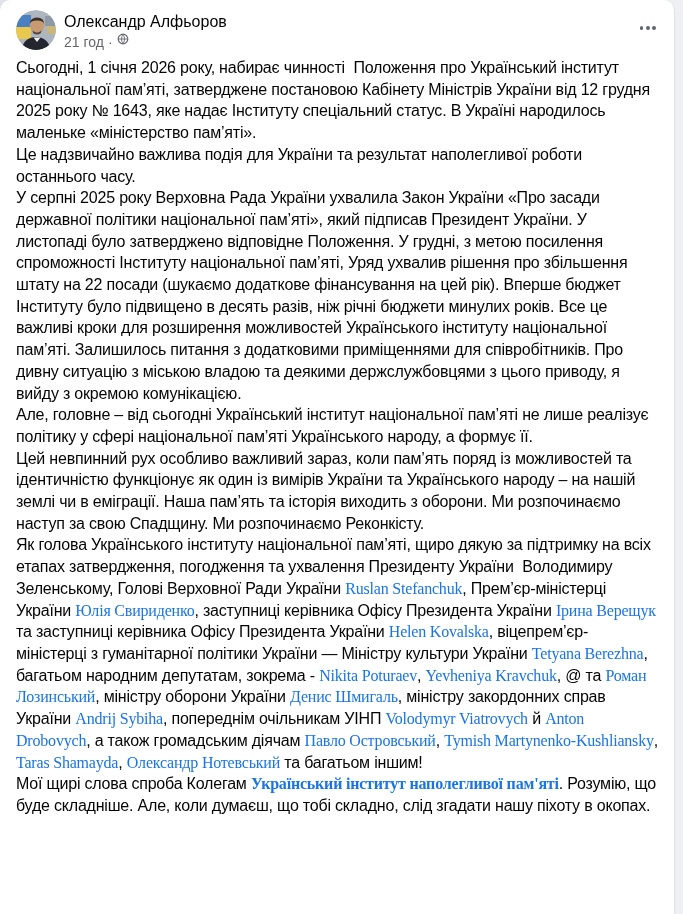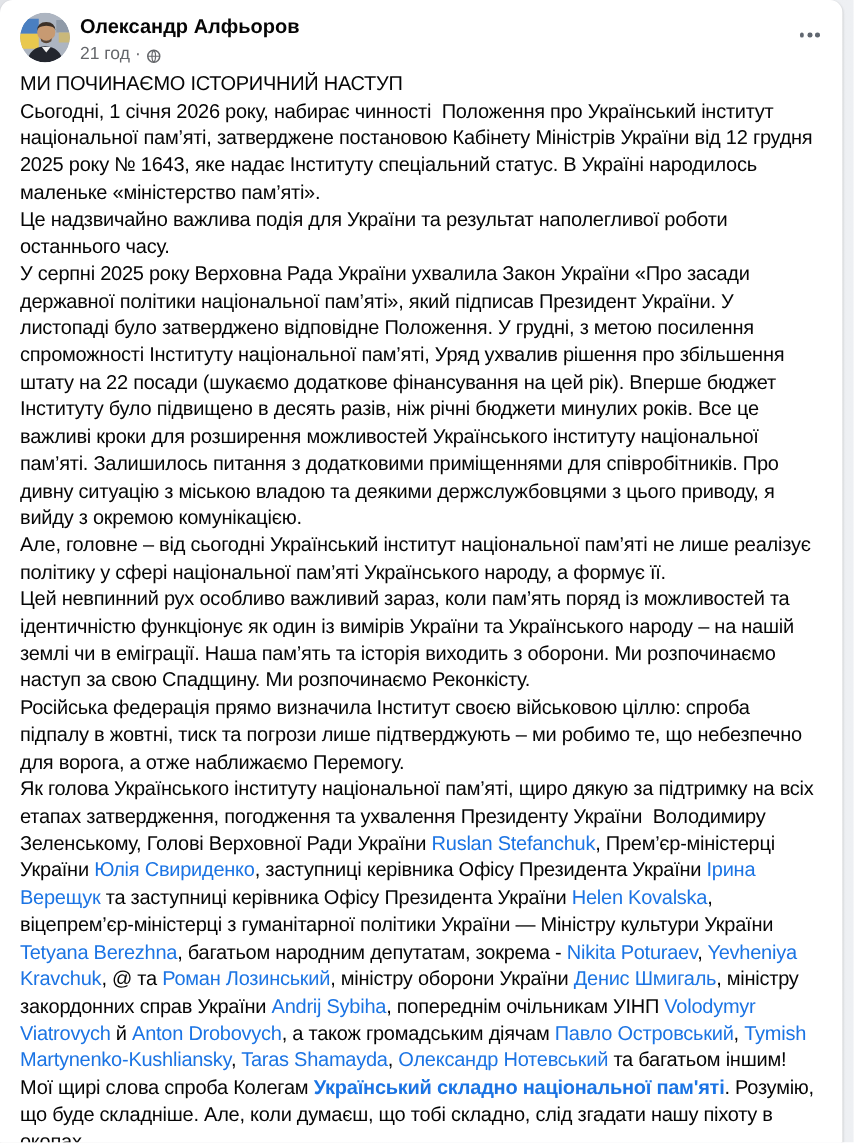--- a/index.html
+++ b/index.html
@@ -38,28 +38,28 @@
     flex-shrink: 0;
     cursor: pointer;
   }
   .avatar svg { display: block; }
   .hinfo {
     margin-left: 8px;
     padding-top: 2px;
   }
   .author {
     font-size: 16px;
-    font-weight: 700;
+    font-weight: 400;
     color: #050505;
     line-height: 20px;
     cursor: pointer;
   }
   .meta {
     display: flex;
-    align-items: flex-end;
+    align-items: flex-start;
     gap: 4px;
     color: #65676b;
     font-size: 14px;
     line-height: 18px;
     margin-top: 1px;
   }
   .meta .timestamp { cursor: pointer; }
   .globe { display: inline-flex; align-items: center; }
   .menu-btn {
     position: absolute;
@@ -86,20 +86,21 @@
     color: #050505;
   }
   .para {
     margin: 0;
     white-space: pre-wrap;
   }
   a.mention {
     color: #1b74e4;
     text-decoration: none;
     cursor: pointer;
+    font-family: Liberation Serif, serif;
   }
   a.mention.bold { font-weight: 700; }
 </style>
 </head>
 <body>
 
 <div class="page">
   <div class="card">
 
     <div class="header">
@@ -138,25 +139,23 @@
         </div>
       </div>
       <div class="menu-btn" title="">
         <span class="dot"></span>
         <span class="dot"></span>
         <span class="dot"></span>
       </div>
     </div>
 
     <div class="body">
-        <div class="para"><span>МИ ПОЧИНАЄМО ІСТОРИЧНИЙ НАСТУП</span></div>
         <div class="para"><span>Сьогодні, 1 січня 2026 року, набирає чинності  Положення про Український інститут національної пам’яті, затверджене постановою Кабінету Міністрів України від 12 грудня 2025 року № 1643, яке надає Інституту спеціальний статус. В Україні народилось маленьке «міністерство пам’яті».</span></div>
         <div class="para"><span>Це надзвичайно важлива подія для України та результат наполегливої роботи останнього часу.
 У серпні 2025 року Верховна Рада України ухвалила Закон України «Про засади державної політики національної пам’яті», який підписав Президент України. У листопаді було затверджено відповідне Положення. У грудні, з метою посилення спроможності Інституту національної пам’яті, Уряд ухвалив рішення про збільшення штату на 22 посади (шукаємо додаткове фінансування на цей рік). Вперше бюджет Інституту було підвищено в десять разів, ніж річні бюджети минулих років. Все це важливі кроки для розширення можливостей Українського інституту національної пам’яті. Залишилось питання з додатковими приміщеннями для співробітників. Про дивну ситуацію з міською владою та деякими держслужбовцями з цього приводу, я вийду з окремою комунікацією.
 Але, головне – від сьогодні Український інститут національної пам’яті не лише реалізує політику у сфері національної пам’яті Українського народу, а формує її.</span></div>
         <div class="para"><span>Цей невпинний рух особливо важливий зараз, коли пам’ять поряд із можливостей та ідентичністю функціонує як один із вимірів України та Українського народу – на нашій землі чи в еміграції. Наша пам’ять та історія виходить з оборони. Ми розпочинаємо наступ за свою Спадщину. Ми розпочинаємо Реконкісту.</span></div>
-        <div class="para"><span>Російська федерація прямо визначила Інститут своєю військовою ціллю: спроба підпалу в жовтні, тиск та погрози лише підтверджують – ми робимо те, що небезпечно для ворога, а отже наближаємо Перемогу.</span></div>
         <div class="para"><span>Як голова Українського інституту національної пам’яті, щиро дякую за підтримку на всіх етапах затвердження, погодження та ухвалення Президенту України  Володимиру Зеленському, Голові Верховної Ради України </span><a class="mention">Ruslan Stefanchuk</a><span>, Прем’єр-міністерці України </span><a class="mention">Юлія Свириденко</a><span>, заступниці керівника Офісу Президента України </span><a class="mention">Ірина Верещук</a><span> та заступниці керівника Офісу Президента України </span><a class="mention">Helen Kovalska</a><span>, віцепрем’єр-міністерці з гуманітарної політики України — Міністру культури України </span><a class="mention">Tetyana Berezhna</a><span>, багатьом народним депутатам, зокрема - </span><a class="mention">Nikita Poturaev</a><span>, </span><a class="mention">Yevheniya Kravchuk</a><span>, @ та </span><a class="mention">Роман Лозинський</a><span>, міністру оборони України </span><a class="mention">Денис Шмигаль</a><span>, міністру закордонних справ України </span><a class="mention">Andrij Sybiha</a><span>, попереднім очільникам УІНП </span><a class="mention">Volodymyr Viatrovych</a><span> й </span><a class="mention">Anton Drobovych</a><span>, а також громадським діячам </span><a class="mention">Павло Островський</a><span>, </span><a class="mention">Tymish Martynenko-Kushliansky</a><span>, </span><a class="mention">Taras Shamayda</a><span>, </span><a class="mention">Олександр Нотевський</a><span> та багатьом іншим!</span></div>
-        <div class="para"><span>Мої щирі слова спроба Колегам </span><a class="mention bold">Український складно національної пам'яті</a><span>. Розумію, що буде складніше. Але, коли думаєш, що тобі складно, слід згадати нашу піхоту в окопах.</span></div>
+        <div class="para"><span>Мої щирі слова спроба Колегам </span><a class="mention bold">Український інститут наполегливої пам'яті</a><span>. Розумію, що буде складніше. Але, коли думаєш, що тобі складно, слід згадати нашу піхоту в окопах.</span></div>
       </div>
 
   </div>
 </div>
 
 </body></html>

